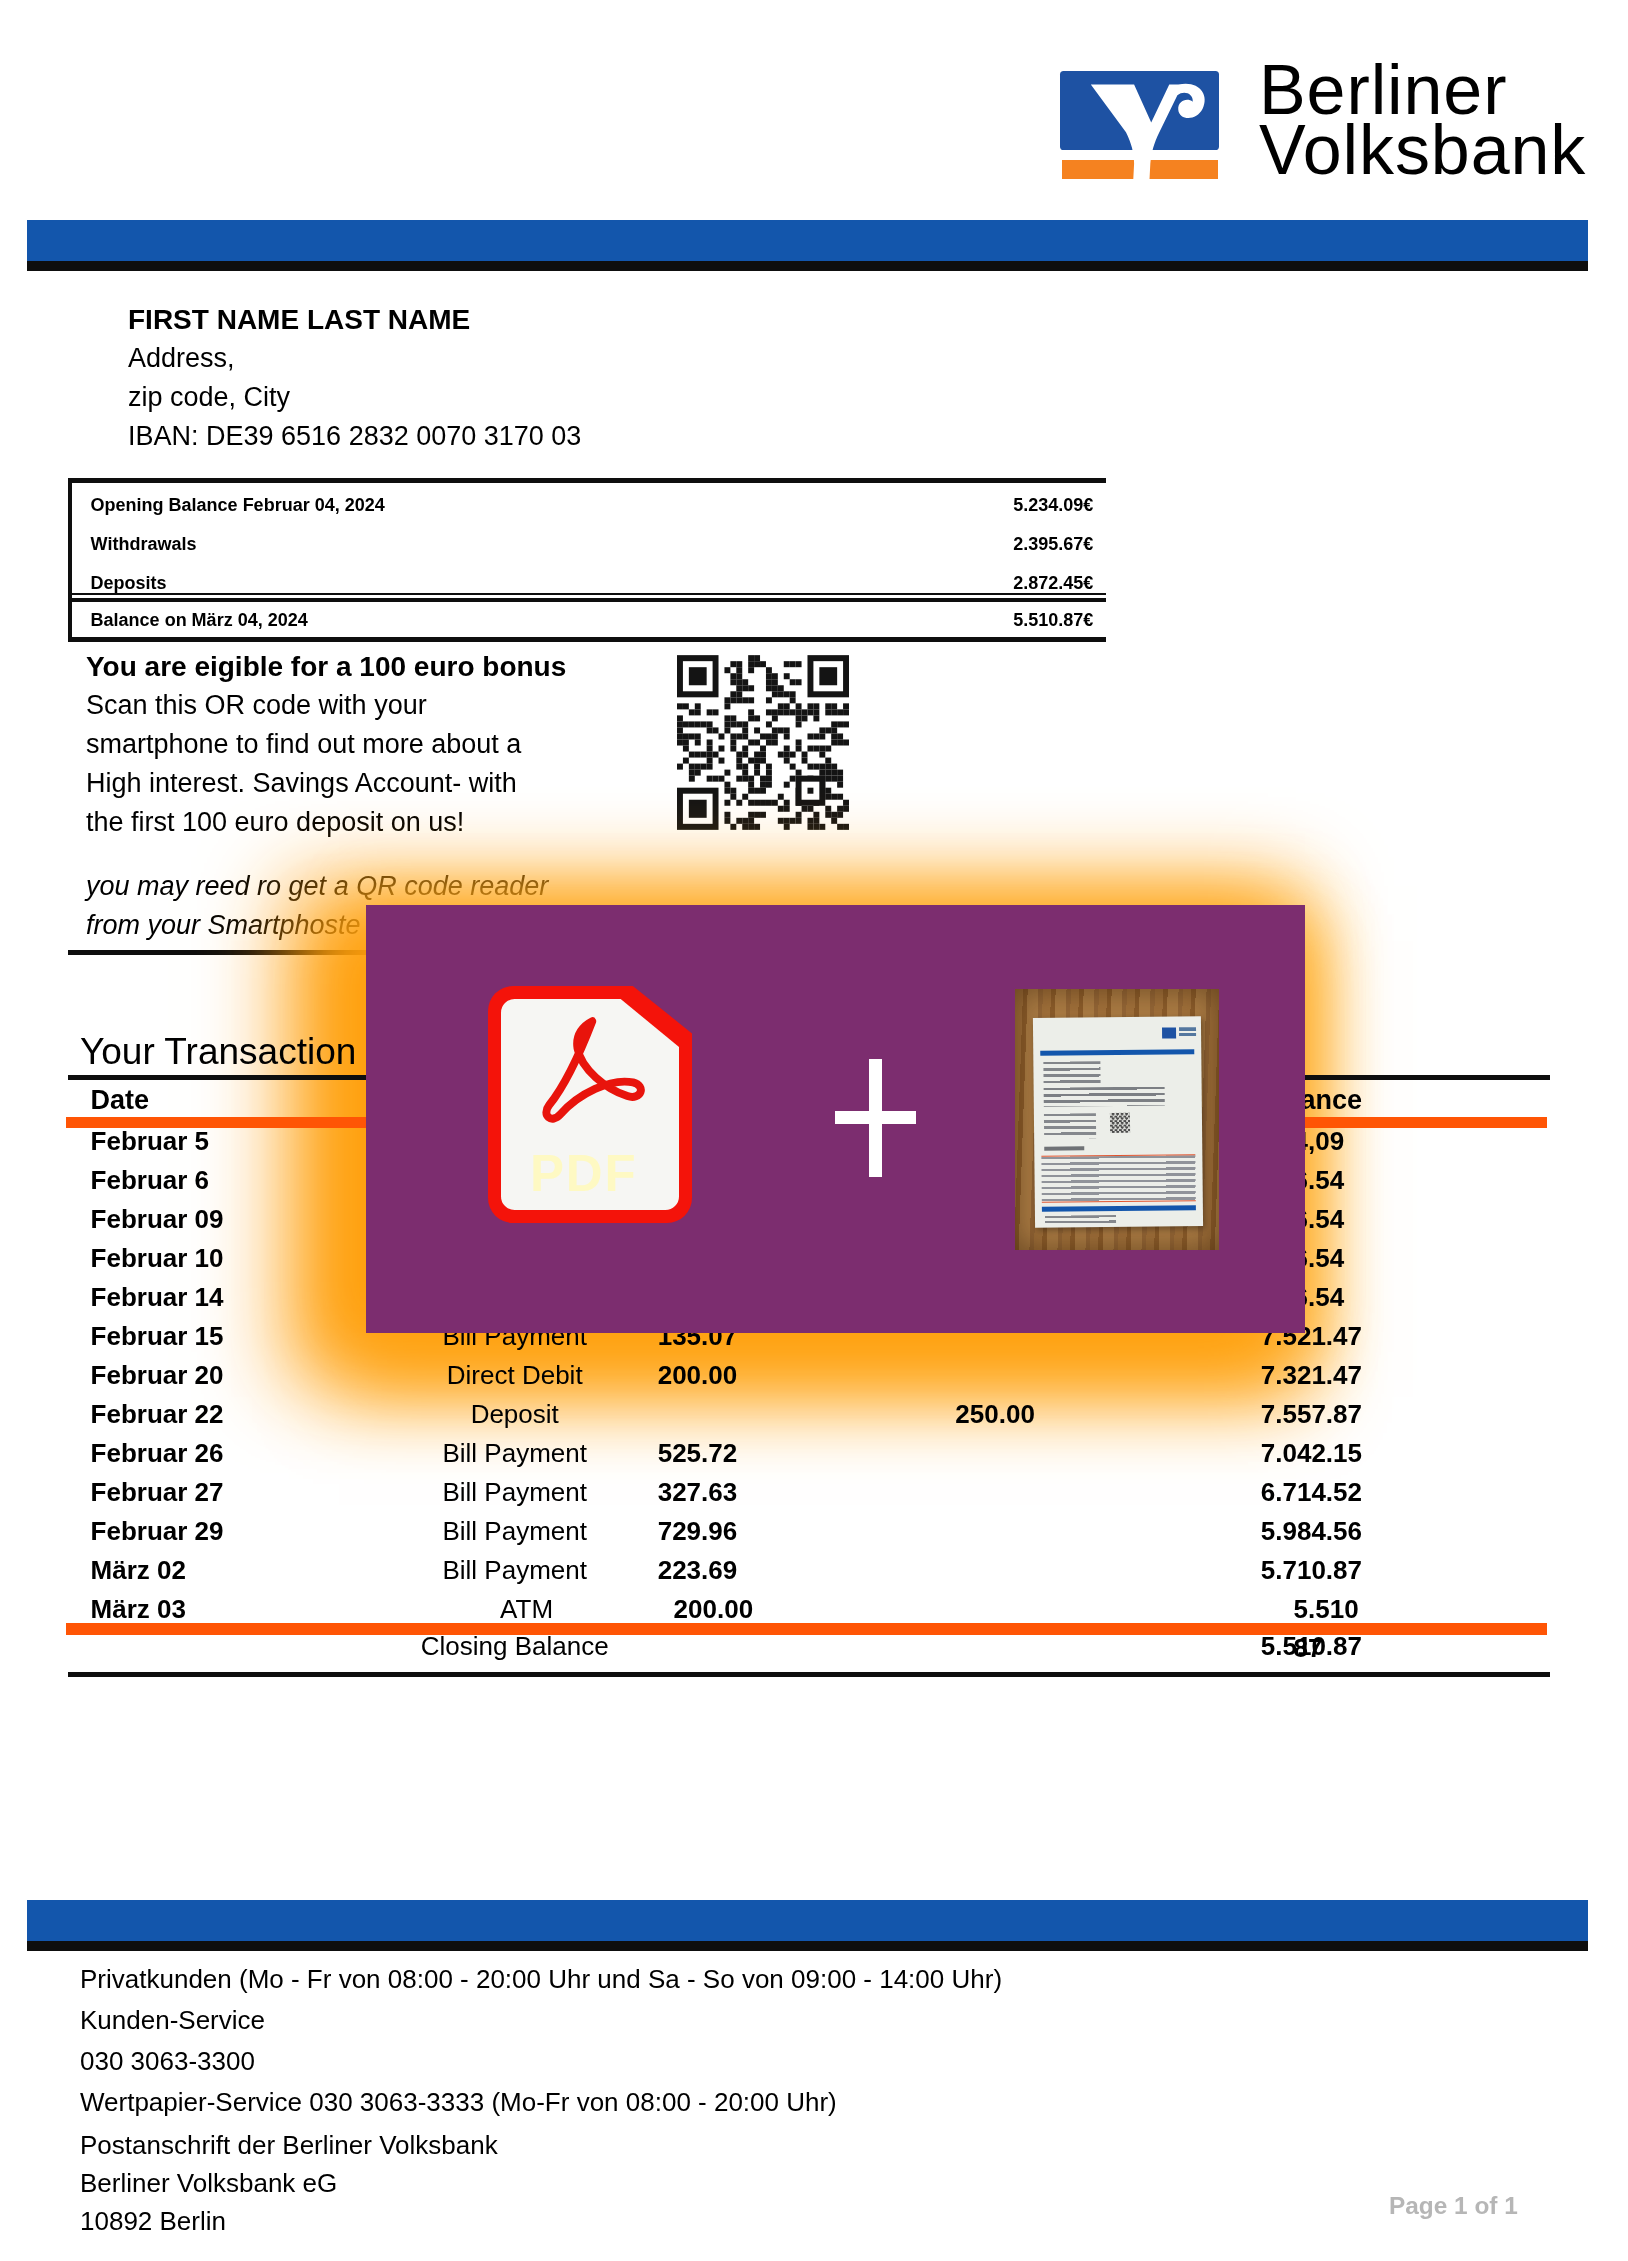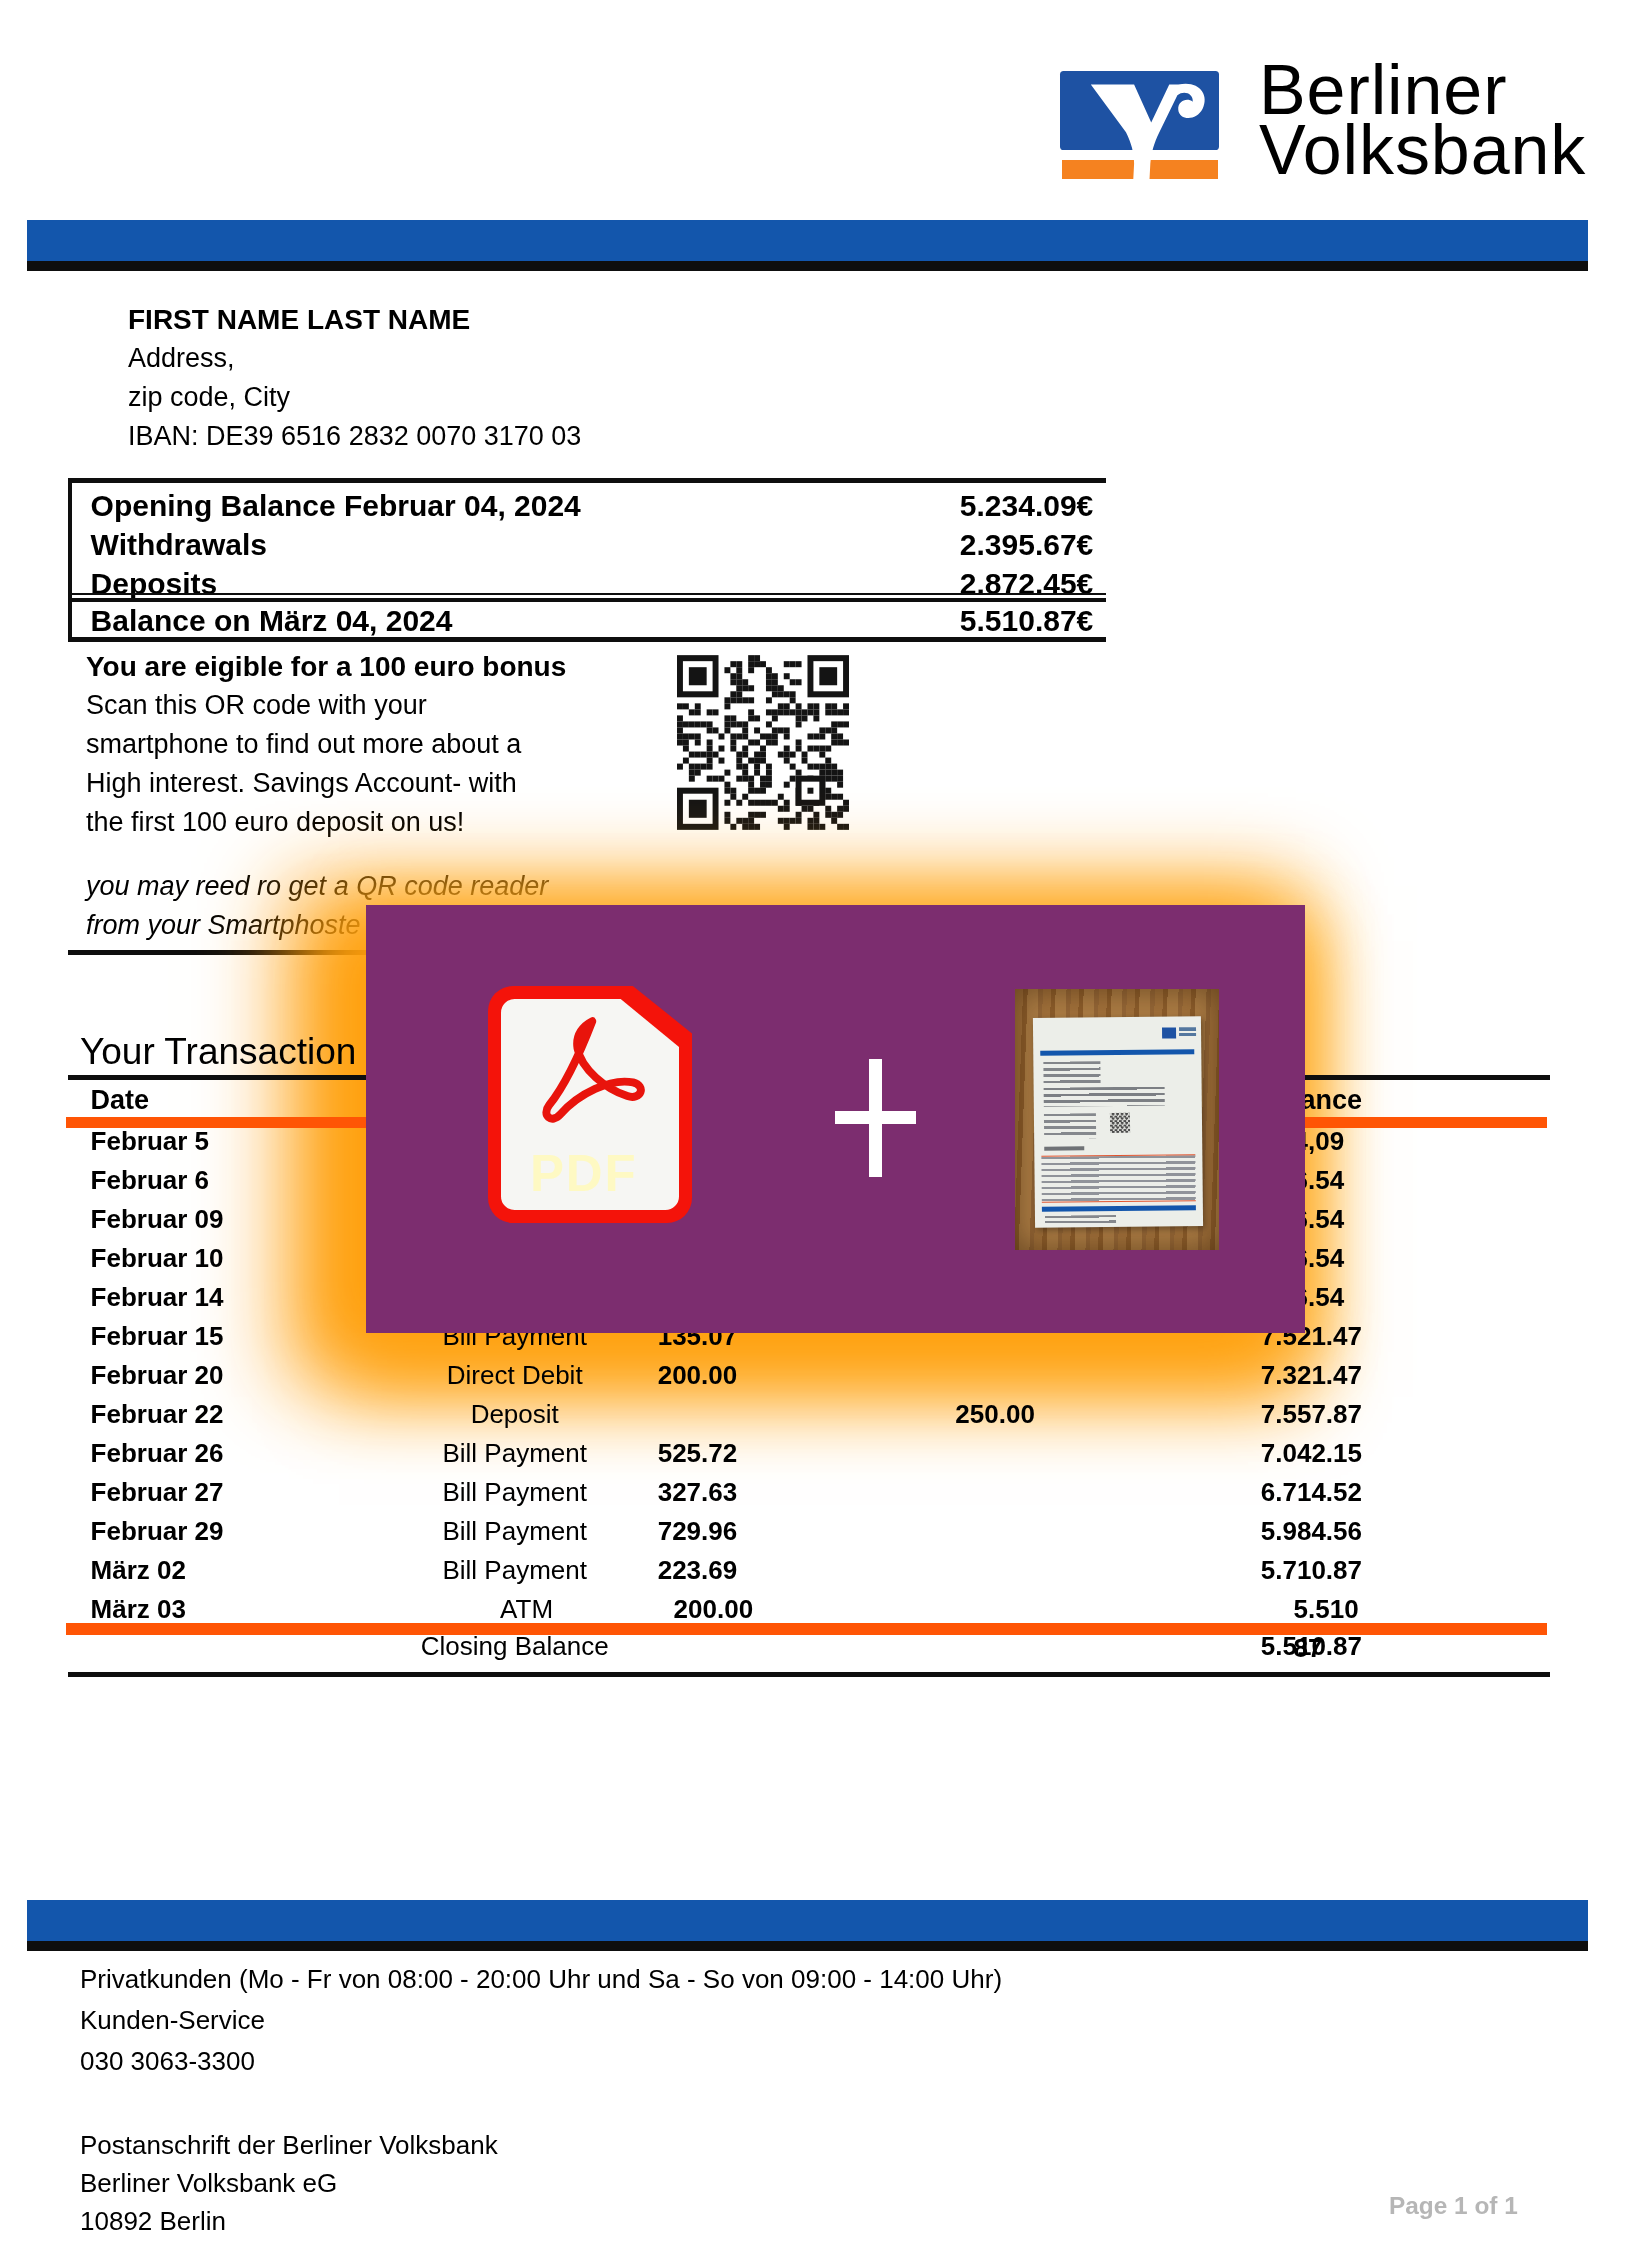--- a/index.html
+++ b/index.html
@@ -20,21 +20,21 @@
   .bluebar { left:27px; width:1561px; background:#1356ac; height:42px; }
   .blackstrip { left:27px; width:1561px; background:#0e0e0e; height:10px; }
 
   
   #address { left:88px; top:300px; font-size:27px; line-height:39px; font-weight:500;margin-left:40px; }
   #address .nm { font-weight:700; font-size:28px; }
 
   
   .hline { background:#0e0e0e; }
   #summary-rows { left:68px; top:486px; width:1038px; }
-  .s-row { display:flex; height:39px; line-height:39px; font-size:30px; font-weight:700; }
+  .s-row { display:flex; height:39px; line-height:39px; font-size:18px; font-weight:700; }
   .s-row .lbl { padding-left:22.6px; flex:1; }
   .s-row .val { text-align:right; padding-right:12.7px; }
   #balance-row { left:68px; top:601px; width:1038px; }
 
   
   #promo-headline { left:86px; top:651px; font-size:28px; font-weight:700; }
   #promo-body { left:86px; top:686px; font-size:27px; line-height:39px; font-weight:500; }
   #qr { left:677px; top:655px; width:172px; height:175px; background:#fff; }
   #promo-notes { left:86px; top:867px; font-size:27px; line-height:39px; font-style:italic; font-weight:500; }
 
@@ -622,20 +622,21 @@
       </div>
     </div>
   </div>
 
   <div class="abs bluebar" style="top:1900px;"></div>
   <div class="abs blackstrip" style="top:1941px;"></div>
   <div class="abs" id="footer-block-1">
     <div>Privatkunden (Mo - Fr von 08:00 - 20:00 Uhr und Sa - So von 09:00 - 14:00 Uhr)</div>
     <div>Kunden-Service</div>
     <div>030 3063-3300</div>
+    <div>Wertpapier-Service   030 3063-3333 (Mo-Fr von 08:00 - 20:00 Uhr)</div>
   </div>
   <div class="abs" id="footer-block-2">
     <div>Postanschrift der Berliner Volksbank</div>
     <div>Berliner Volksbank eG</div>
     <div>10892 Berlin</div>
   </div>
   <div class="abs" id="page-number">Page 1 of 1</div>
 
 </div>
 

